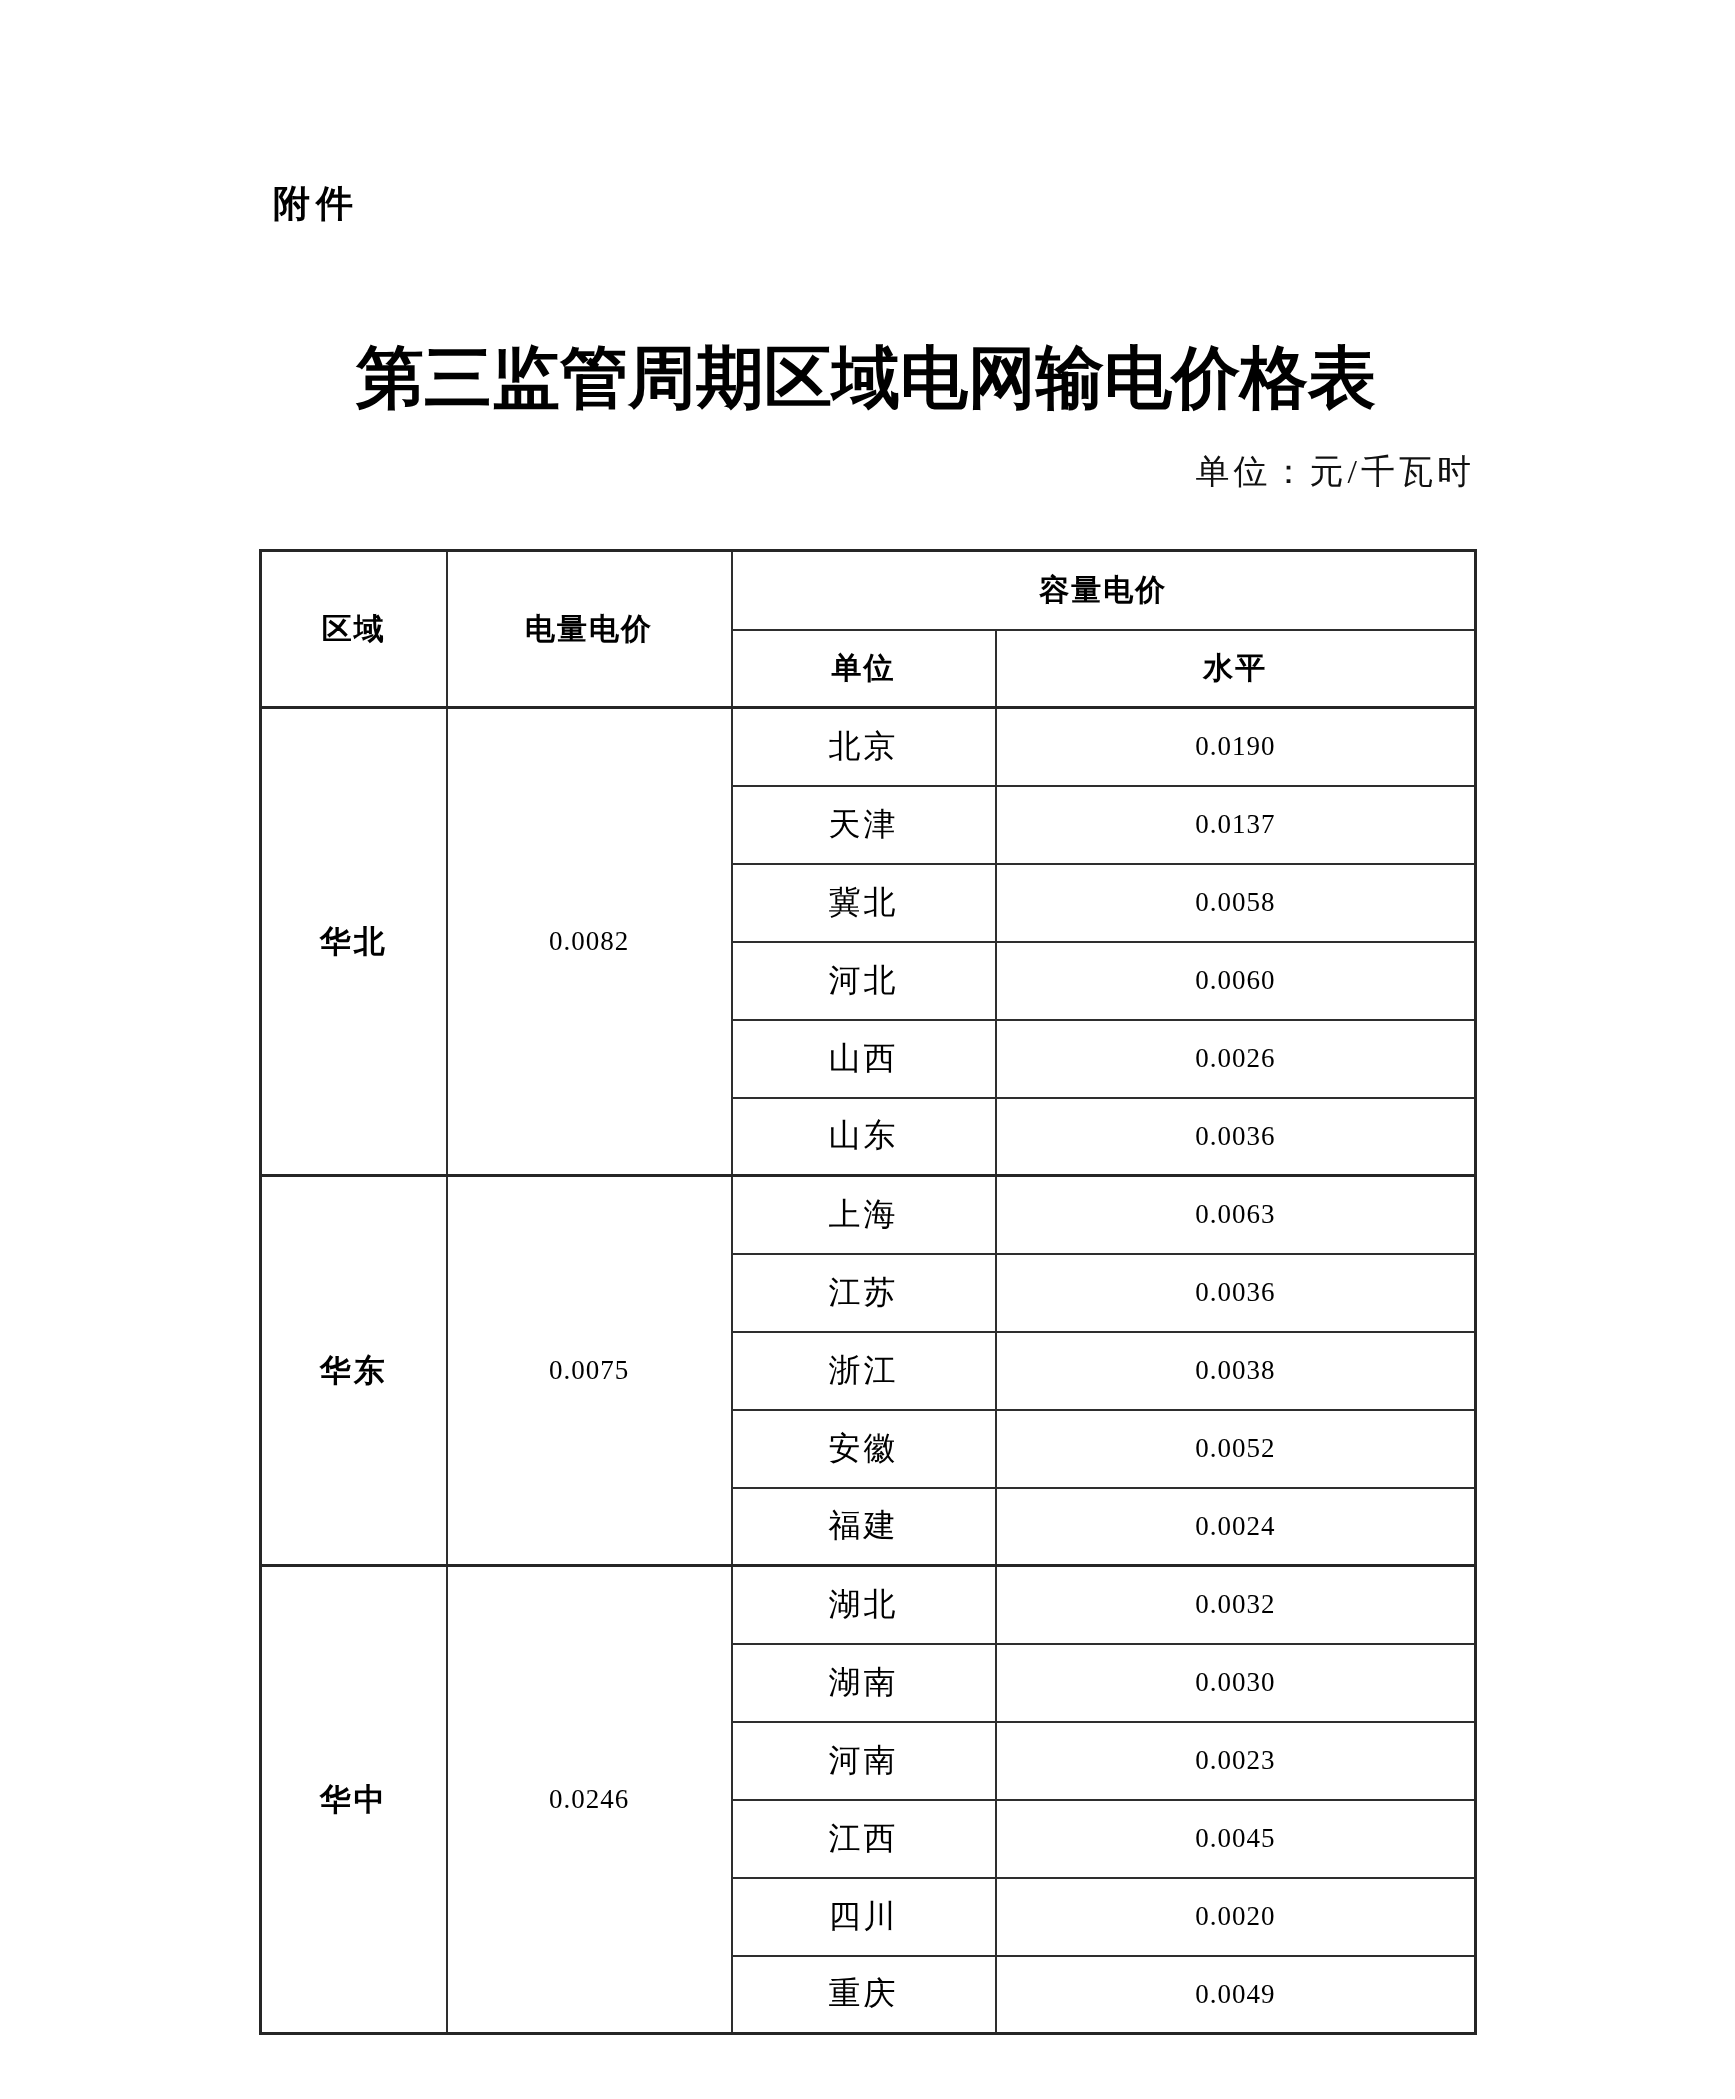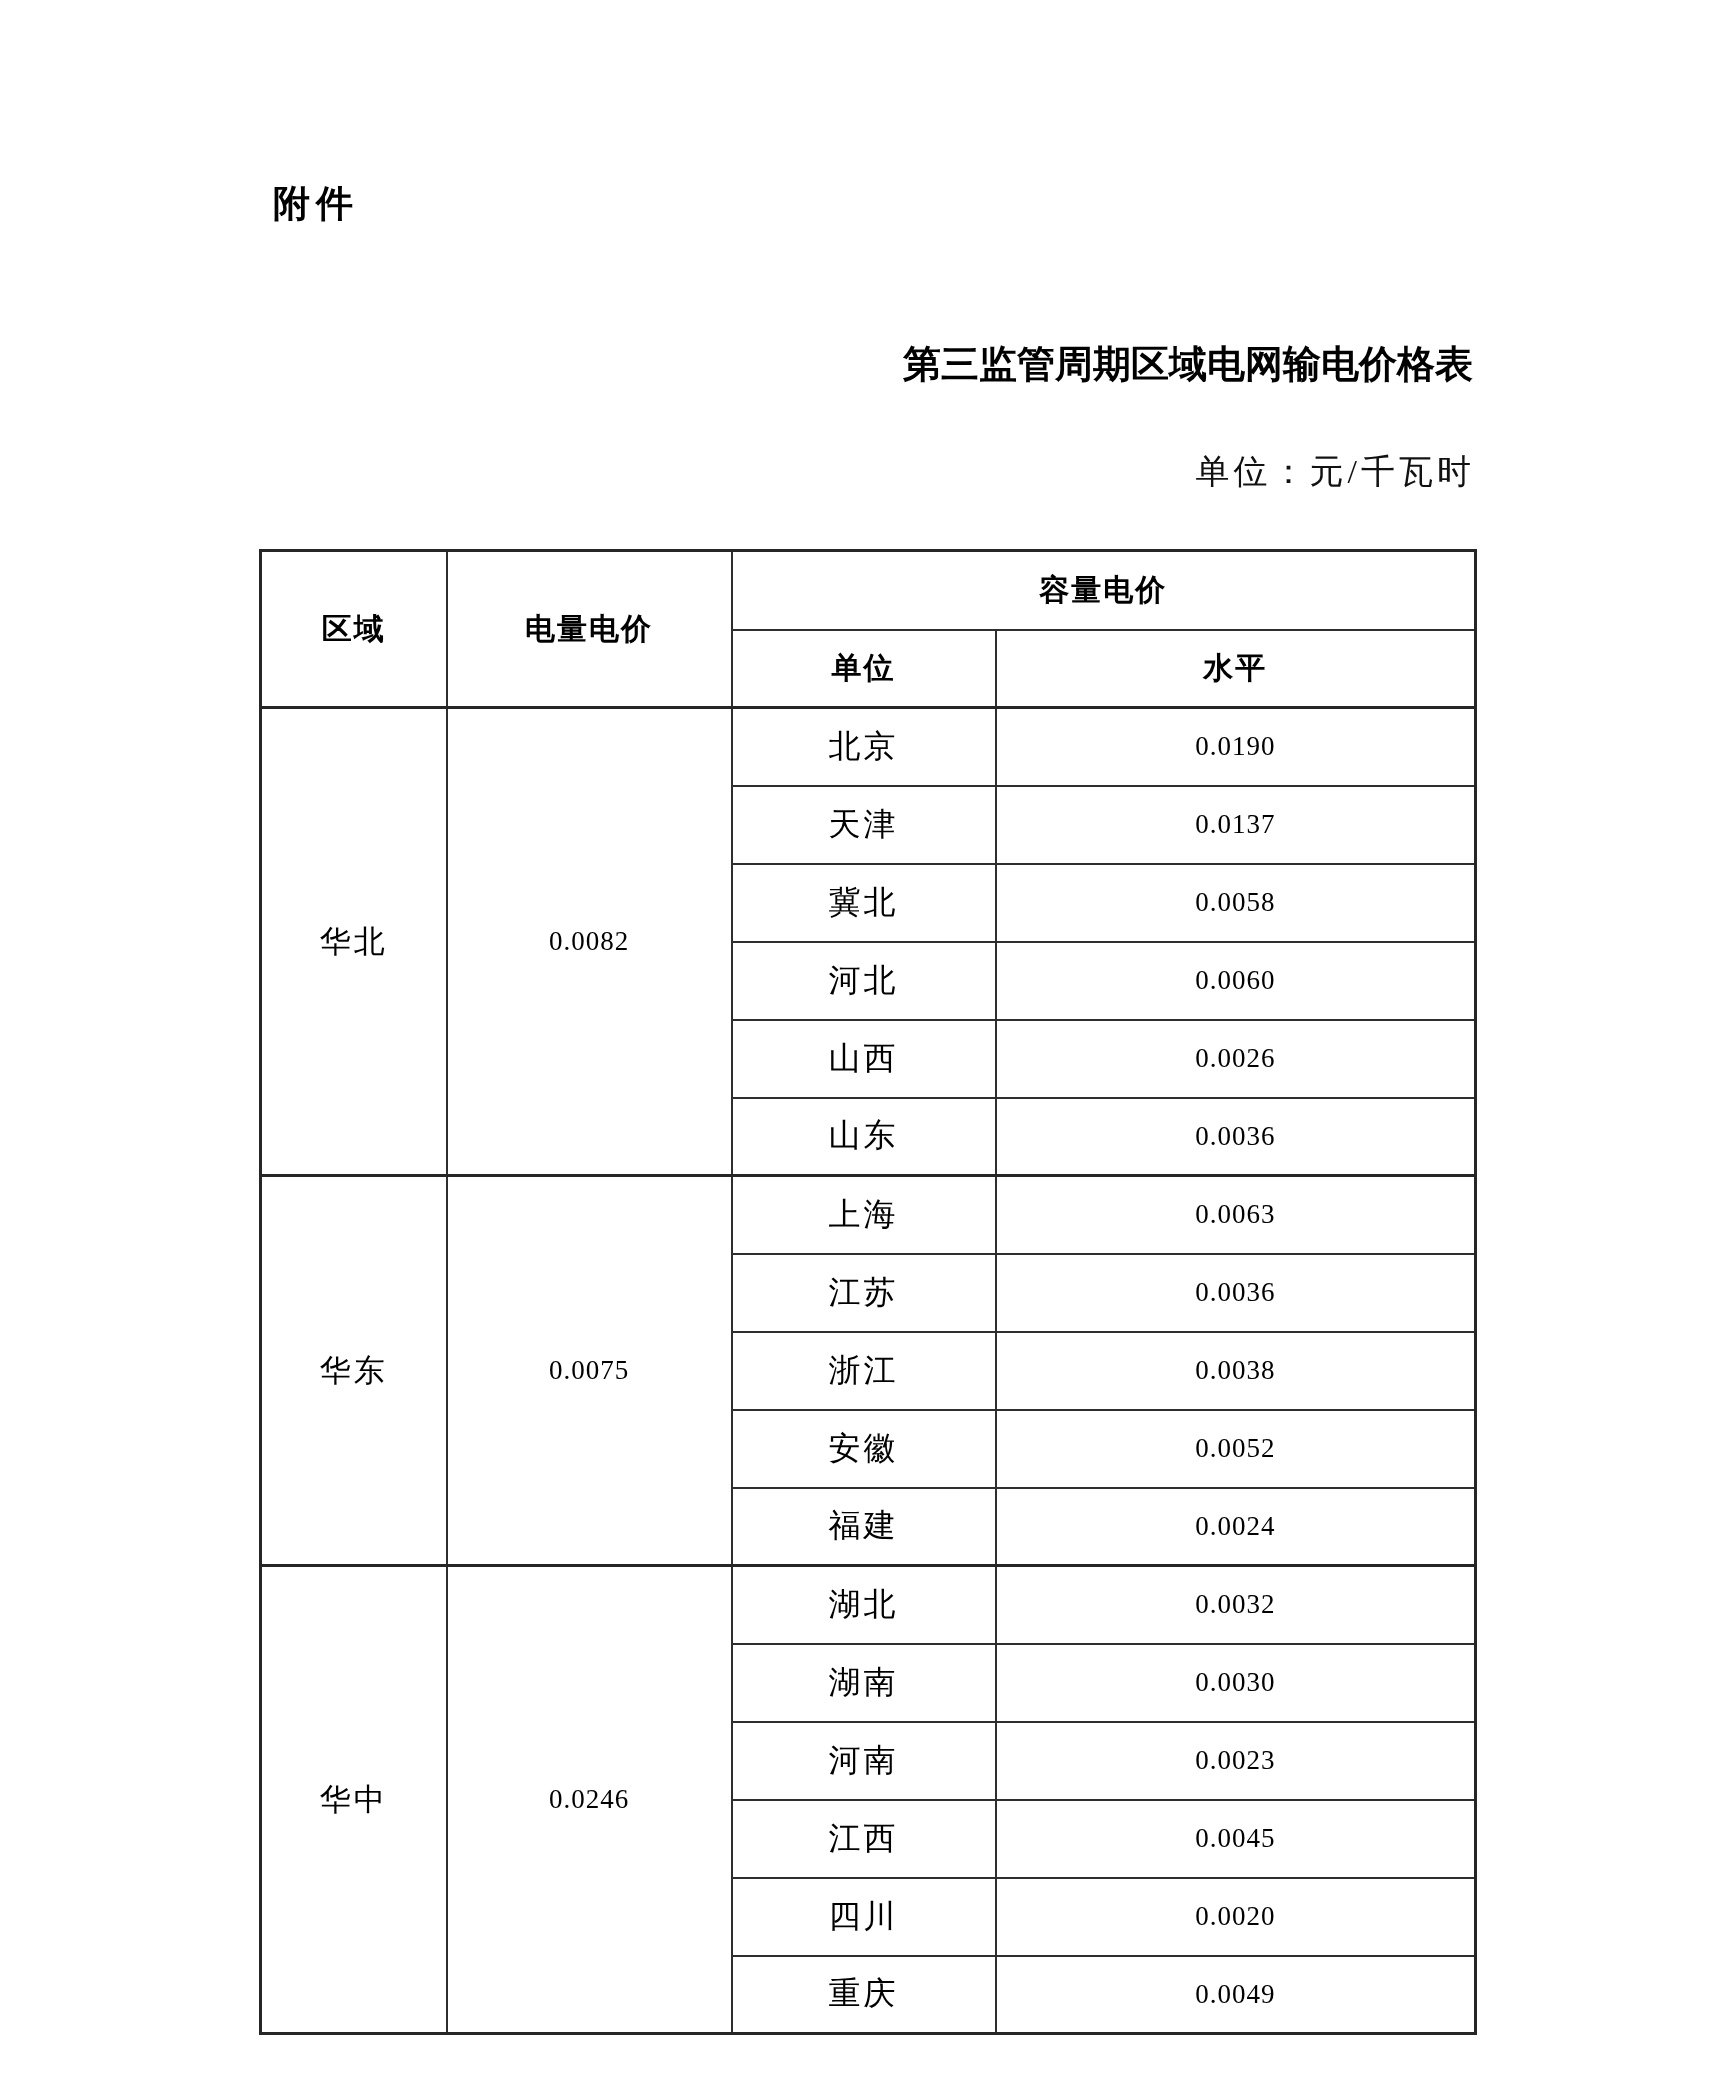--- a/index.html
+++ b/index.html
@@ -26,24 +26,24 @@
     line-height: 1;
     letter-spacing: 6px;
     color: #000;
   }
 
   .doc-title {
     position: absolute;
     left: 259px;
     top: 342px;
     width: 1214px;
-    text-align: right;
-    font-family: Liberation Serif, serif;
-    font-weight: bold;
-    font-size: 38px;
+    text-align: center;
+    font-family: Liberation Mono, monospace;
+    font-weight: bold;
+    font-size: 68px;
     line-height: 1.2;
     color: #000;
     white-space: nowrap;
   }
 
   .unit-note {
     position: absolute;
     top: 448px;
     right: 260px;
     font-family: "Liberation Serif", "DejaVu Serif", serif;
@@ -89,20 +89,21 @@
 
   
   .price-table tr.group-start td { border-top: 3px solid #262626; }
   .price-table tr.header-sub th  { border-bottom: 3px solid #262626; margin-top: 10px; }
 
   .price-table td.region-cell {
     font-family: "Liberation Serif", "DejaVu Serif", serif;
     font-size: 31px;
     letter-spacing: 3px;
     color: #000;
+    font-weight: bold;
   }
 
   .price-table td.province-cell {
     font-family: Liberation Serif, serif;
     font-size: 32px;
     letter-spacing: 3px;
     color: #000;
   }
 
   .price-table td.num-cell {

